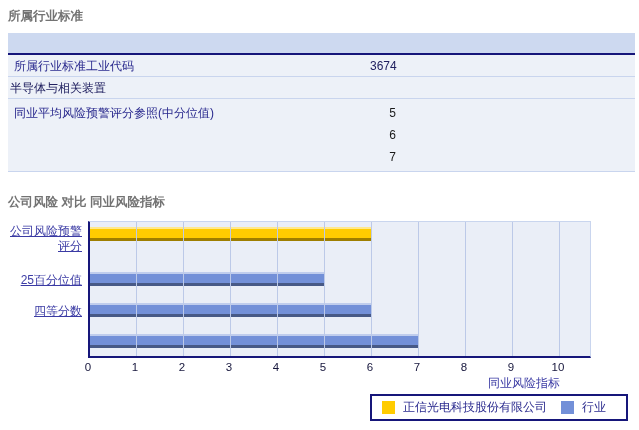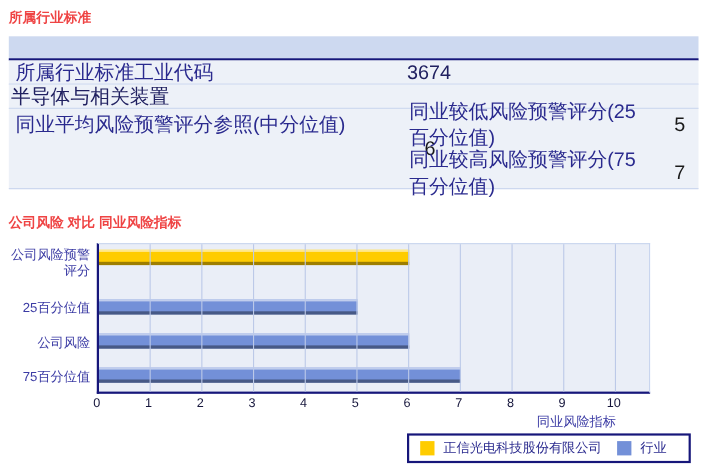--- a/index.html
+++ b/index.html
@@ -1,38 +1,38 @@
 <!DOCTYPE html>
 <html><head>
 <meta charset="utf-8">
 <style>
   * { margin: 0; padding: 0; box-sizing: border-box; }
   html, body { background: #ffffff; }
   body { font-family: "Liberation Sans", "DejaVu Sans", sans-serif; }
   .page { position: relative; width: 639px; height: 430px; background: #fff; overflow: hidden; }
 
-  .section-title { position: absolute; left: 8px; font-size: 12.5px; font-weight: bold; color: #ef4444; }
+  .section-title { position: absolute; left: 8px; font-size: 12.5px; font-weight: bold; color: #737373; }
   #title-industry { top: 8px; }
   #title-comparison { top: 194px; text-align: center; }
 
   
-  .itable { position: absolute; left: 8px; top: 33px; width: 627px; font-size: 18px; }
+  .itable { position: absolute; left: 8px; top: 33px; width: 627px; font-size: 12px; }
   .thead-band { height: 22px; background: #CDD9F0; border-bottom: 2px solid #16167A; }
   .trow { display: flex; background: #EDF1F8; border-bottom: 1px solid #C9D5EE; }
   .trow .tlabel { width: 360px; padding: 4px 4px 4px 6px; color: #2A2A8E; line-height: 14px; display: flex; align-items: center; }
   .trow .tvalue { flex: 1; padding: 4px 4px 4px 2px; color: #202060; line-height: 14px; display: flex; align-items: center; }
   .trow-simple { height: 22px; }
   .trow-multi .tlabel { align-items: flex-start; padding-top: 7px; }
   .subrows { flex: 1; padding: 3px 0; }
   .subrow { display: flex; height: 22px; align-items: center; }
   .subrow .sublabel { padding-left: 4px; color: #2A2A8E; flex: 1; }
   .subrow .subvalue { width: 40px; text-align: right; padding-right: 12px; color: #1A1A1A; }
 
   
-  .ylabel { position: absolute; width: 80px; left: 2px; text-align: right; font-size: 12px; color: #3B3BA4; line-height: 15px; word-break: break-all; }
+  .ylabel { position: absolute; width: 80px; left: 2px; text-align: right; font-size: 12px; color: #3B3BA4; line-height: 15px; word-break: break-all; text-decoration: underline; }
   #ylab-0 { top: 224px; }
   #ylab-1 { top: 273px; }
   #ylab-2 { top: 304px; }
   #ylab-3 { top: 335px; }
 
   .plot { position: absolute; left: 88px; top: 221px; width: 503px; height: 137px;
           background: #EAEEF7; border-left: 2px solid #16167A; border-bottom: 2px solid #16167A;
           border-top: 1px solid #C9D5EE; border-right: 1px solid #C9D5EE; }
   .gridline { position: absolute; top: 0; bottom: 0; width: 1px; background: #BCC9E8; }
   .bar { position: absolute; left: 0; height: 14px;
@@ -70,40 +70,37 @@
     </div>
 
     <div class="trow trow-simple">
       <div class="tvalue">半导体与相关装置</div>
     </div>
 
     <div class="trow trow-multi">
       <div class="tlabel">同业平均风险预警评分参照(中分位值)</div>
       <div class="subrows">
         <div class="subrow">
-          <span class="sublabel">同业较低风险预警评分(25百分位值)</span>
           <span class="subvalue">5</span>
         </div>
         <div class="subrow">
           <span class="subvalue">6</span>
         </div>
         <div class="subrow">
-          <span class="sublabel">同业较高风险预警评分(75百分位值)</span>
           <span class="subvalue">7</span>
         </div>
       </div>
     </div>
   </div>
 
   <h2 class="section-title" id="title-comparison">公司风险 对比 同业风险指标</h2>
 
   <div class="ylabel" id="ylab-0">公司风险预警评分</div>
   <div class="ylabel" id="ylab-1">25百分位值</div>
-  <div class="ylabel" id="ylab-2">公司风险</div>
-  <div class="ylabel" id="ylab-3">75百分位值</div>
+  <div class="ylabel" id="ylab-2">四等分数</div>
 
   <div class="plot" id="plot-area">
     <div class="bar" id="bar-0" style="width: 282px; background: rgb(255, 204, 0);"></div>
     <div class="bar" id="bar-1" style="width: 235px; background: rgb(115, 144, 216);"></div>
     <div class="bar" id="bar-2" style="width: 282px; background: rgb(115, 144, 216);"></div>
     <div class="bar" id="bar-3" style="width: 329px; background: rgb(115, 144, 216);"></div>
   <div class="gridline" style="left: 46px;"></div>
       <div class="gridline" style="left: 93px;"></div>
       <div class="gridline" style="left: 140px;"></div>
       <div class="gridline" style="left: 187px;"></div>

